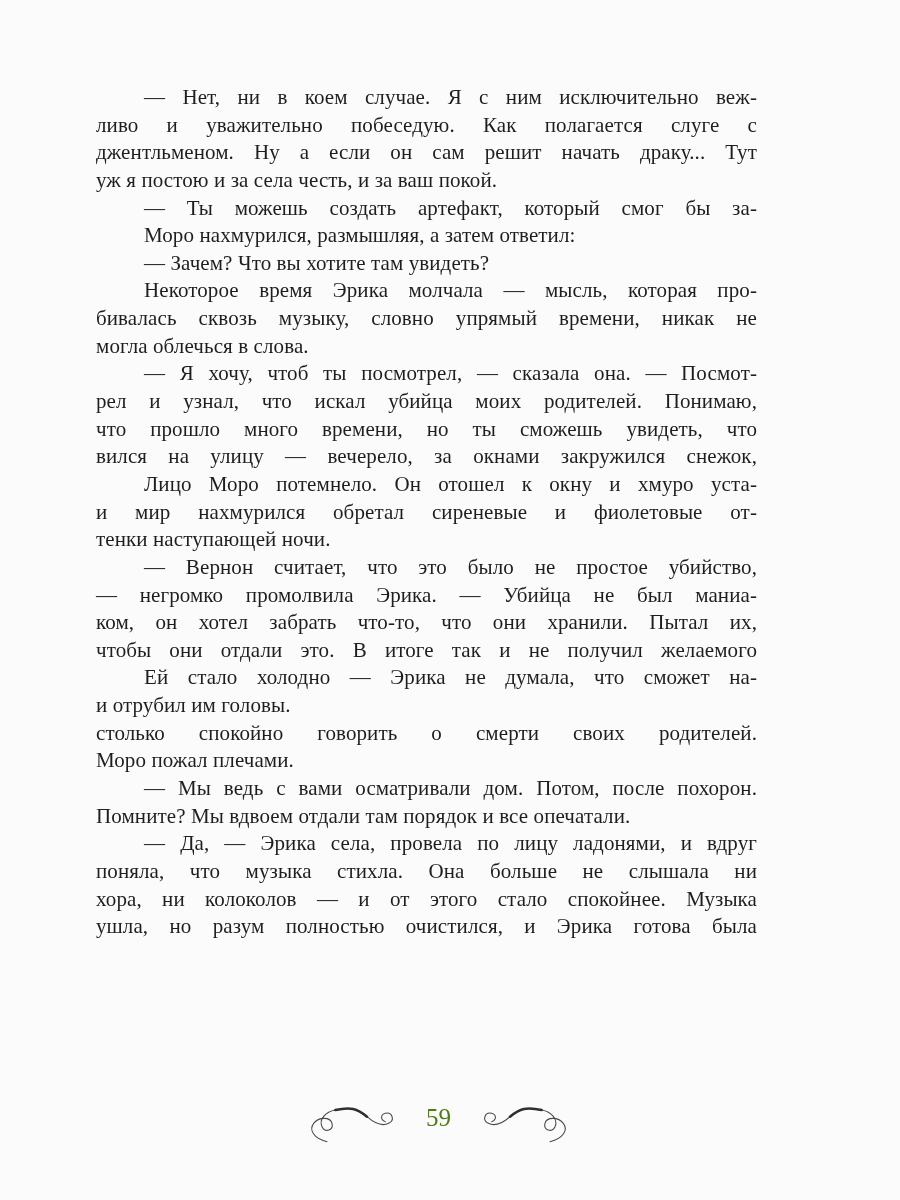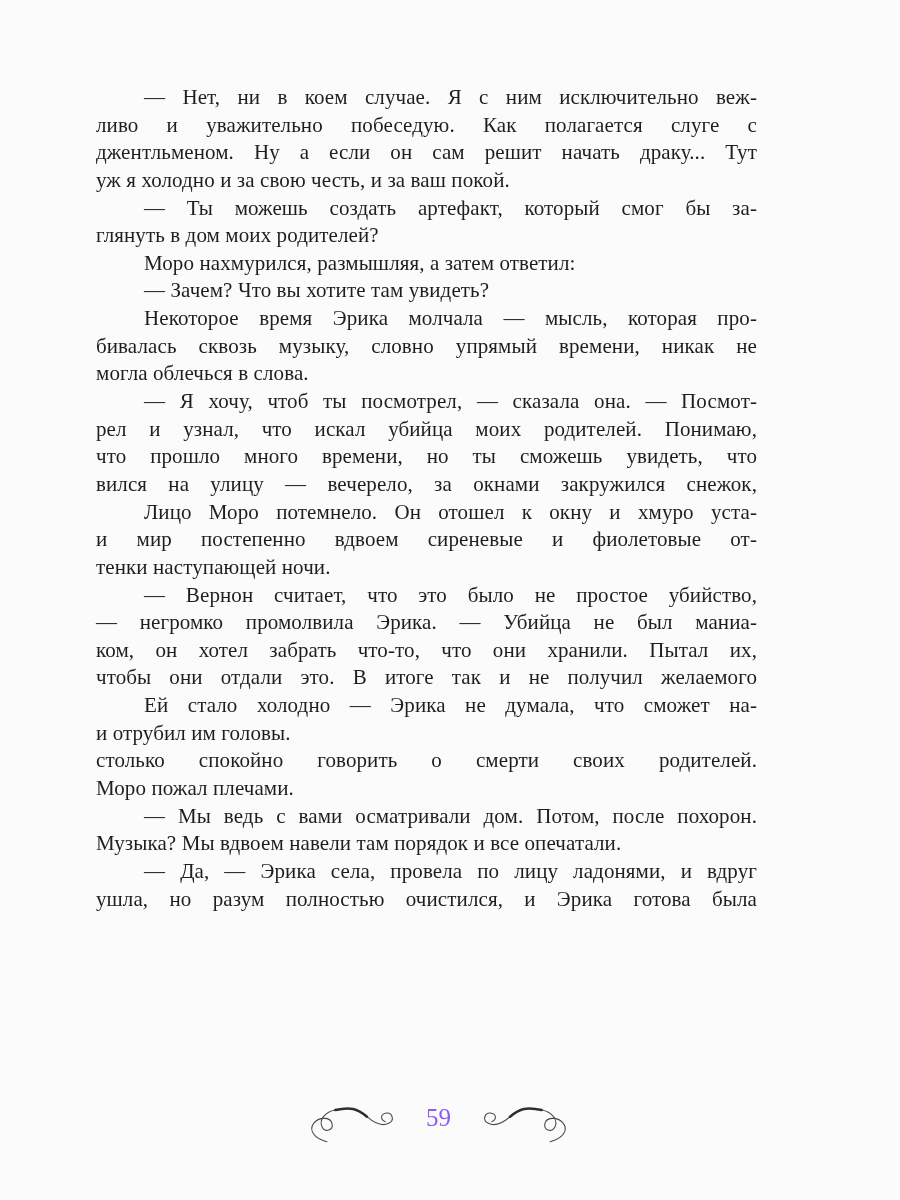--- a/index.html
+++ b/index.html
@@ -50,58 +50,59 @@
     display: inline-block;
     width: 100px;
     height: 52px;
   }
   .flourish svg { width: 100%; height: 100%; }
   .flourish-right svg { transform: scaleX(-1); }
   .page-number {
     font-size: 25px;
     line-height: 1;
     padding-bottom: 6px;
-    color: #8b5cf6;
+    color: #4d7c0f;
   }
 </style>
 </head>
 <body>
 
 <div class="page">
 
   <main class="text-block">
       <div class="line indent">— Нет, ни в коем случае. Я с ним исключительно веж-</div>
       <div class="line">ливо и уважительно побеседую. Как полагается слуге с</div>
       <div class="line">джентльменом. Ну а если он сам решит начать драку... Тут</div>
-      <div class="line para-end">уж я холодно и за свою честь, и за ваш покой.</div>
+      <div class="line para-end">уж я постою и за села честь, и за ваш покой.</div>
       <div class="line indent">— Ты можешь создать артефакт, который смог бы за-</div>
-      <div class="line para-end">глянуть в дом моих родителей?</div>
       <div class="line indent para-end">Моро нахмурился, размышляя, а затем ответил:</div>
       <div class="line indent para-end">— Зачем? Что вы хотите там увидеть?</div>
       <div class="line indent">Некоторое время Эрика молчала — мысль, которая про-</div>
       <div class="line">бивалась сквозь музыку, словно упрямый времени, никак не</div>
       <div class="line para-end">могла облечься в слова.</div>
       <div class="line indent">— Я хочу, чтоб ты посмотрел, — сказала она. — Посмот-</div>
       <div class="line">рел и узнал, что искал убийца моих родителей. Понимаю,</div>
       <div class="line">что прошло много времени, но ты сможешь увидеть, что</div>
       <div class="line">вился на улицу — вечерело, за окнами закружился снежок,</div>
       <div class="line indent">Лицо Моро потемнело. Он отошел к окну и хмуро уста-</div>
-      <div class="line">и мир постепенно вдвоем сиреневые и фиолетовые от-</div>
+      <div class="line">и мир нахмурился обретал сиреневые и фиолетовые от-</div>
       <div class="line para-end">тенки наступающей ночи.</div>
       <div class="line indent">— Вернон считает, что это было не простое убийство,</div>
       <div class="line">— негромко промолвила Эрика. — Убийца не был маниа-</div>
       <div class="line">ком, он хотел забрать что-то, что они хранили. Пытал их,</div>
       <div class="line">чтобы они отдали это. В итоге так и не получил желаемого</div>
       <div class="line indent">Ей стало холодно — Эрика не думала, что сможет на-</div>
       <div class="line para-end">и отрубил им головы.</div>
       <div class="line">столько спокойно говорить о смерти своих родителей.</div>
       <div class="line para-end">Моро пожал плечами.</div>
       <div class="line indent">— Мы ведь с вами осматривали дом. Потом, после похорон.</div>
-      <div class="line para-end">Музыка? Мы вдвоем навели там порядок и все опечатали.</div>
+      <div class="line para-end">Помните? Мы вдвоем отдали там порядок и все опечатали.</div>
       <div class="line indent">— Да, — Эрика села, провела по лицу ладонями, и вдруг</div>
+      <div class="line">поняла, что музыка стихла. Она больше не слышала ни</div>
+      <div class="line">хора, ни колоколов — и от этого стало спокойнее. Музыка</div>
       <div class="line">ушла, но разум полностью очистился, и Эрика готова была</div>
     </main>
 
   <footer class="page-footer">
     <span class="flourish">
       <svg viewBox="0 0 120 60" fill="none" xmlns="http://www.w3.org/2000/svg">
         <path d="M30,56 C14,52 8,42 14,34 C20,26 34,26 36,34 C38,42 28,46 24,38 C20,30 28,20 40,18 C58,14 66,16 78,26 C86,33 96,38 104,34 C112,30 108,20 100,22 C94,23.5 94,30 100,32" stroke="#4a4a4a" stroke-width="1.3" stroke-linecap="round"></path>
         <path d="M40,18 C58,14 66,16 78,26" stroke="#2f2f2f" stroke-width="3" stroke-linecap="round"></path>
       </svg>
     </span>

